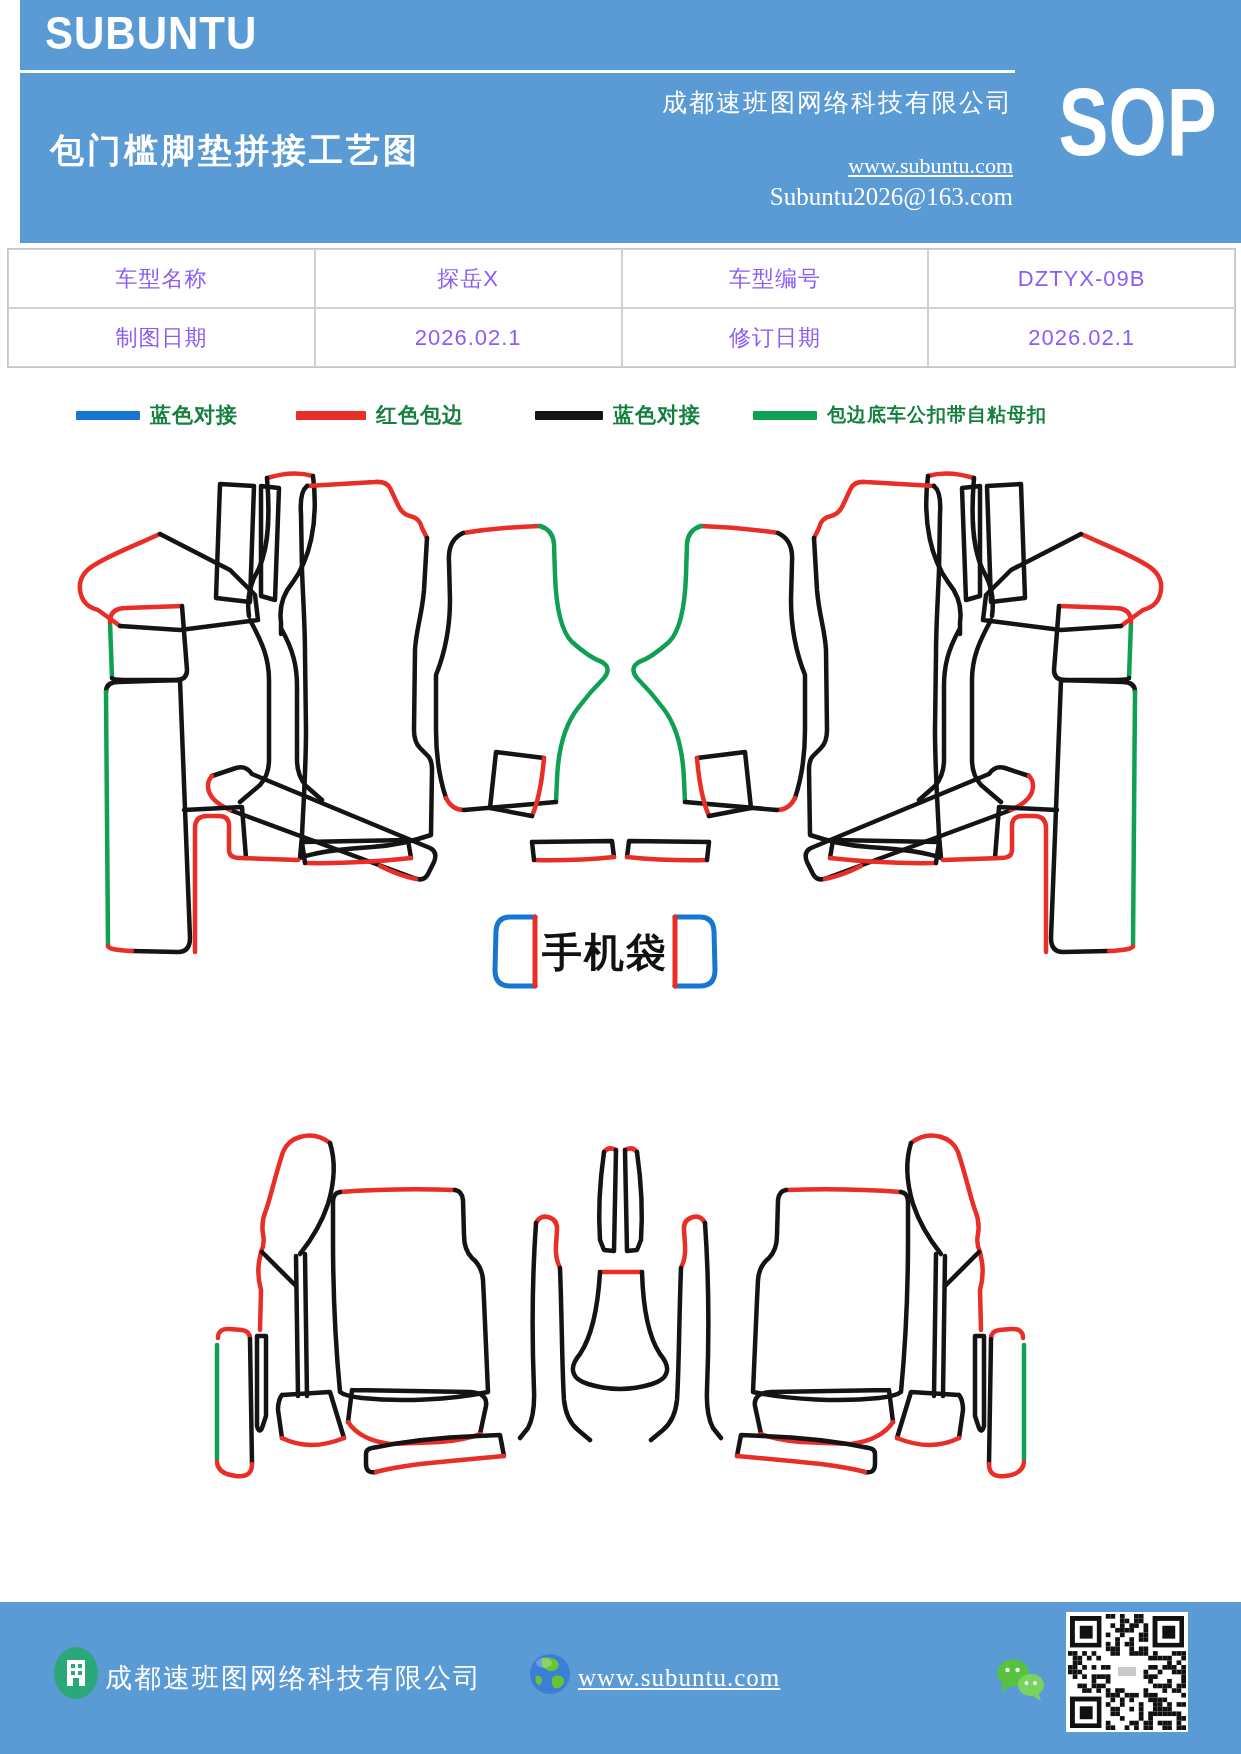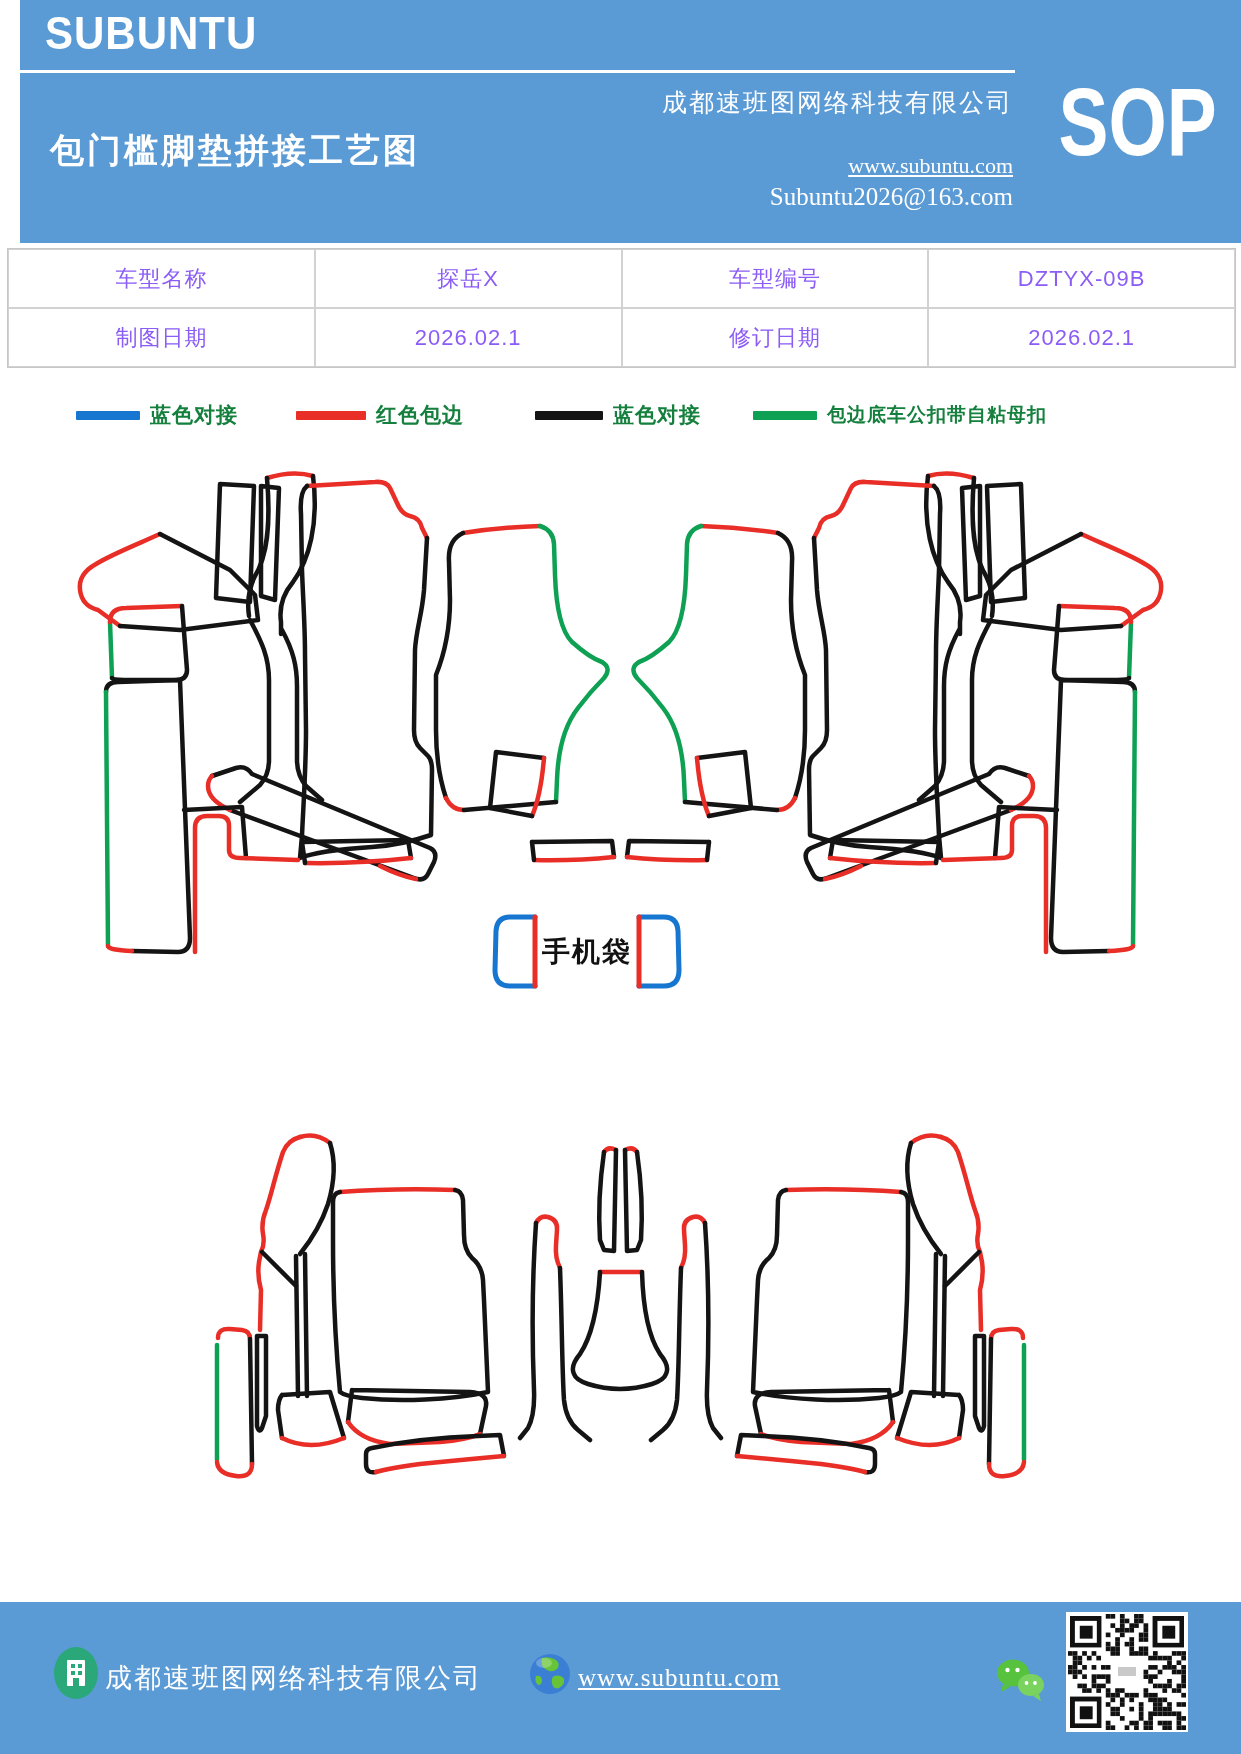--- a/index.html
+++ b/index.html
@@ -25,21 +25,21 @@
   .info-cell{border:1px solid #d2d2d2;display:flex;align-items:center;justify-content:center;
              font-size:22px;color:#8b5cf6;letter-spacing:1px;}
   
   .legend-item{position:absolute;top:402px;height:26px;display:flex;align-items:center;}
   .legend-swatch{height:9px;border-radius:1px;}
   .legend-label{margin-left:10px;font-size:21px;color:#15803d;font-weight:bold;letter-spacing:1px;}
   .legend-label.small{font-size:19px;}
   
   .diagram{position:absolute;left:0;}
   .phonebag{position:absolute;left:492px;top:912px;height:80px;display:flex;align-items:center;}
-  .pb-text{font-size:28px;color:#111;letter-spacing:2px;margin:0 2px;font-weight:bold;}
+  .pb-text{font-size:40px;color:#111;letter-spacing:2px;margin:0 2px;font-weight:bold;}
   
   .footer{position:absolute;left:0;top:1602px;width:1241px;height:152px;background:#5b9bd5;}
   .footer-company{position:absolute;left:105px;top:58px;color:#fff;font-size:27px;
                   font-family:"Liberation Serif",serif;letter-spacing:2px;}
   .footer-web{position:absolute;left:578px;top:62px;color:#fff;font-size:25px;
               font-family:"Liberation Serif",serif;text-decoration:underline;letter-spacing:1px;}
   .building-badge{position:absolute;left:53px;top:44px;}
   .globe{position:absolute;left:528px;top:50px;}
   .wechat{position:absolute;left:995px;top:56px;}
   .qr{position:absolute;left:1066px;top:10px;width:122px;height:120px;background:#fff;}

